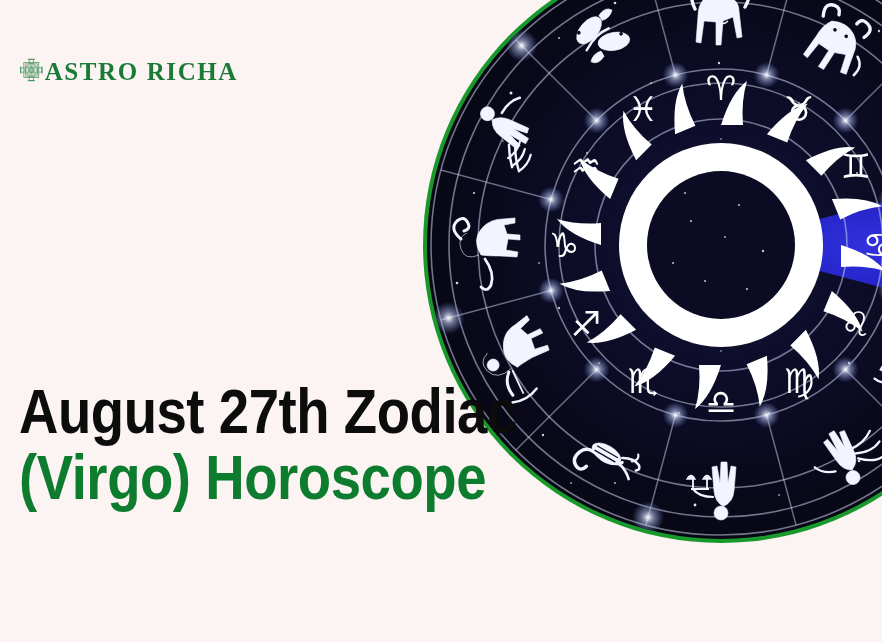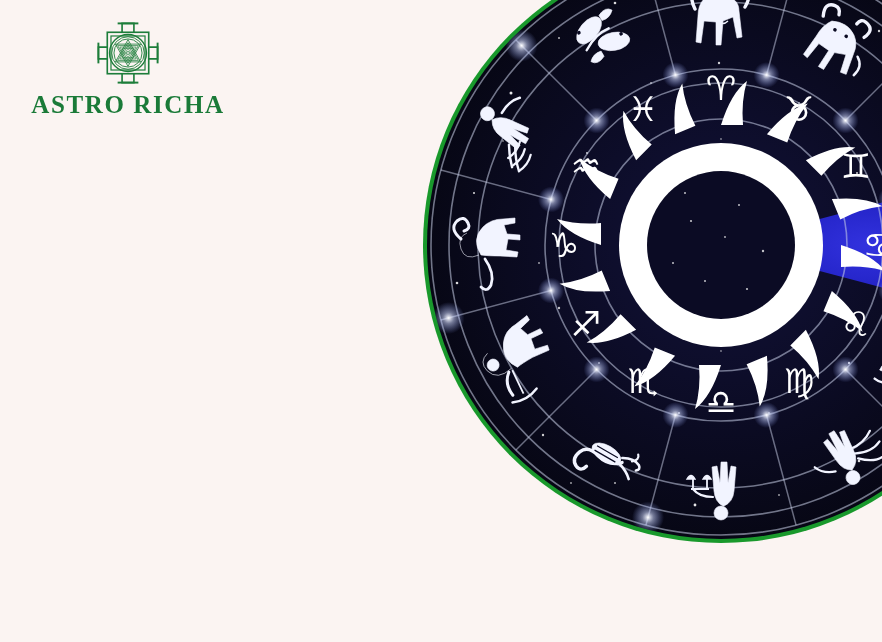--- a/index.html
+++ b/index.html
@@ -39,21 +39,21 @@
   }
 
   
   #logo {
     position: absolute;
     left: 18px;
     top: 16px;
     width: 220px;
     height: 108px;
     display: flex;
-    flex-direction: column;
+    flex-direction: row;
     align-items: center;
   }
   #logo-mark {
     width: 74px;
     height: 74px;
   }
   #logo-mark svg { display:block; width:100%; height:100%; }
   #logo-text {
     margin-top: 2px;
     font-family: "Liberation Serif", serif;
@@ -399,14 +399,18 @@
           <path d="M50 60 L61 42 L39 42 Z" stroke-width="0.9"></path>
           <path d="M50 44 L58 56 L42 56 Z" stroke-width="0.8"></path>
           <path d="M50 56 L58 44 L42 44 Z" stroke-width="0.8"></path>
           <circle cx="50" cy="50" r="2" stroke-width="1"></circle>
         </g>
       </svg>
     </div>
     <div id="logo-text">ASTRO RICHA</div>
   </div>
 
+  <div id="headline">
+    <div class="hl-line" id="hl-line-1">August 27th Zodiac</div>
+    <div class="hl-line" id="hl-line-2">(Virgo) Horoscope</div>
+  </div>
 
 </div>
 
 </body></html>

